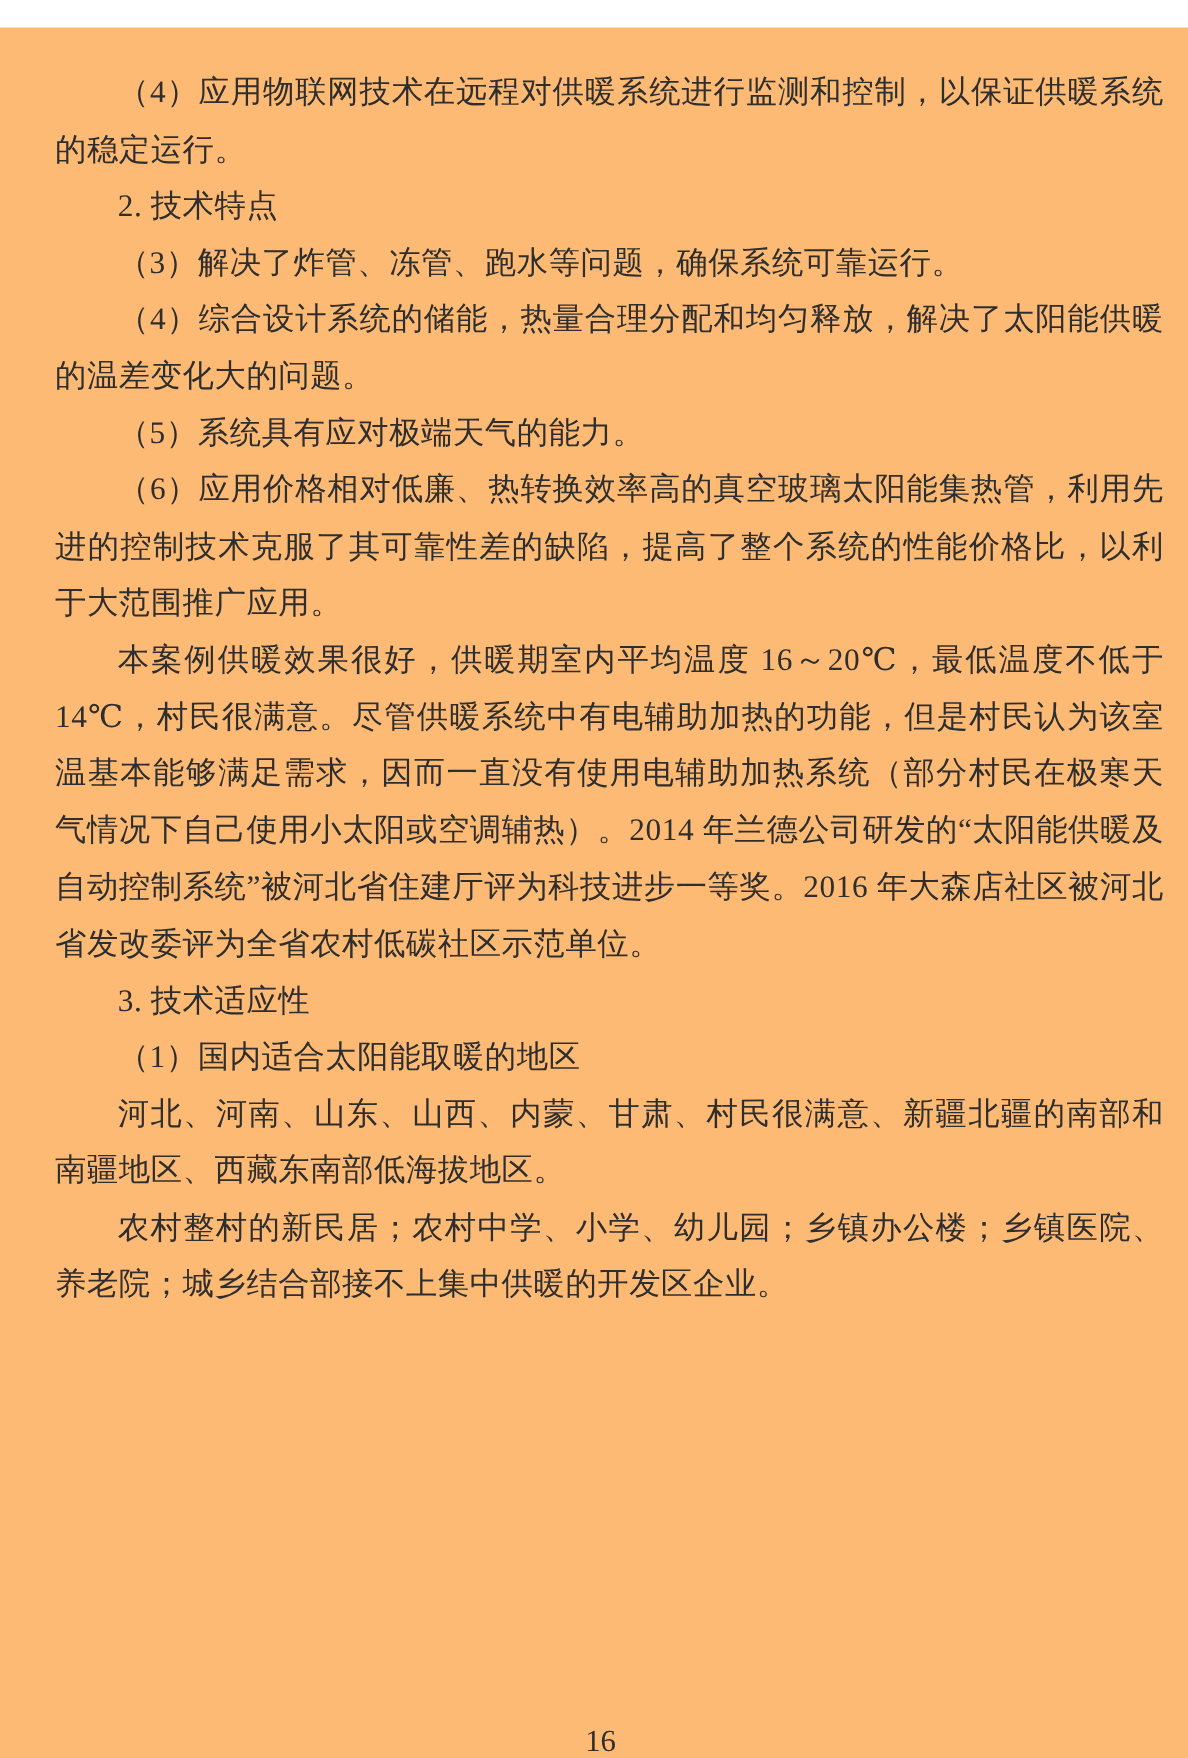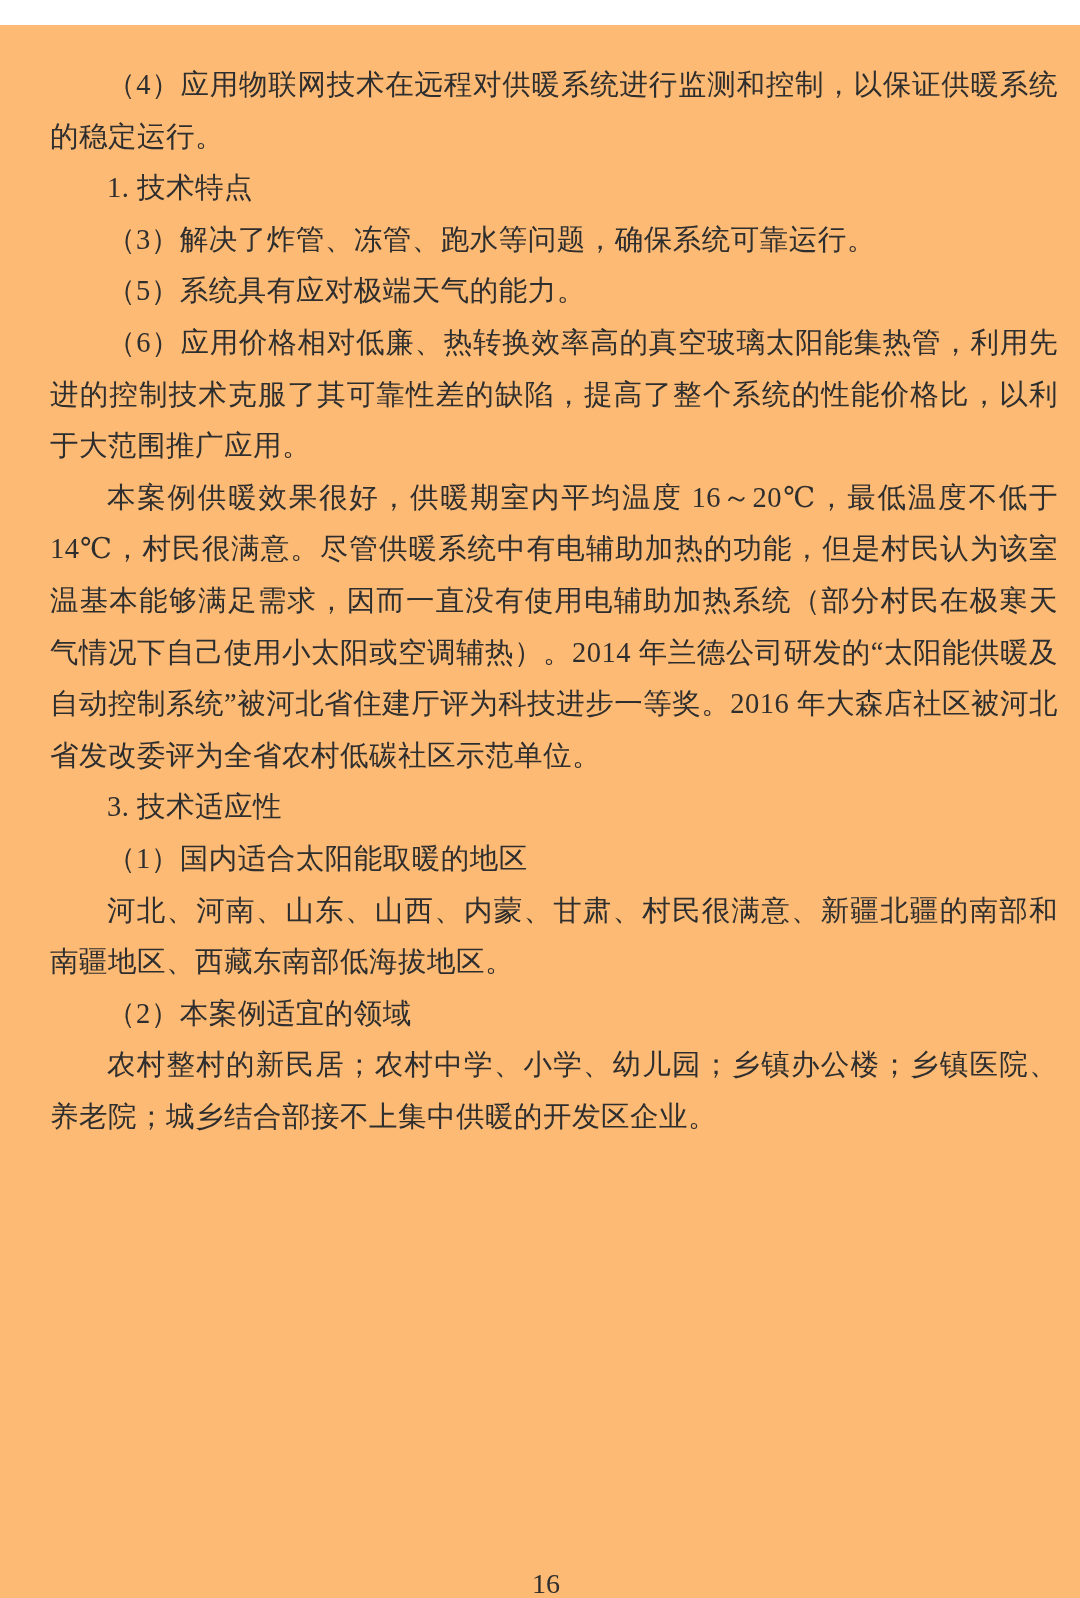--- a/index.html
+++ b/index.html
@@ -47,27 +47,27 @@
     transform: translateX(6px);
   }
 </style>
 </head>
 <body>
 
 <div class="page">
   <div class="content">
 
   <p>（4）应用物联网技术在远程对供暖系统进行监测和控制，以保证供暖系统的稳定运行。</p>
-      <p>1. 技术特点</p>
+      <p>2. 技术特点</p>
       <p>（3）解决了炸管、冻管、跑水等问题，确保系统可靠运行。</p>
+      <p>（4）综合设计系统的储能，热量合理分配和均匀释放，解决了太阳能供暖的温差变化大的问题。</p>
       <p>（5）系统具有应对极端天气的能力。</p>
       <p>（6）应用价格相对低廉、热转换效率高的真空玻璃太阳能集热管，利用先进的控制技术克服了其可靠性差的缺陷，提高了整个系统的性能价格比，以利于大范围推广应用。</p>
       <p>本案例供暖效果很好，供暖期室内平均温度 16～20℃，最低温度不低于 14℃，村民很满意。尽管供暖系统中有电辅助加热的功能，但是村民认为该室温基本能够满足需求，因而一直没有使用电辅助加热系统（部分村民在极寒天气情况下自己使用小太阳或空调辅热）。2014 年兰德公司研发的“太阳能供暖及自动控制系统”被河北省住建厅评为科技进步一等奖。2016 年大森店社区被河北省发改委评为全省农村低碳社区示范单位。</p>
       <p>3. 技术适应性</p>
       <p>（1）国内适合太阳能取暖的地区</p>
       <p>河北、河南、山东、山西、内蒙、甘肃、村民很满意、新疆北疆的南部和南疆地区、西藏东南部低海拔地区。</p>
-      <p>（2）本案例适宜的领域</p>
       <p>农村整村的新民居；农村中学、小学、幼儿园；乡镇办公楼；乡镇医院、养老院；城乡结合部接不上集中供暖的开发区企业。</p>
     </div>
   <div class="page-footer">
     <span class="page-number">16</span>
   </div>
 </div>
 
 </body></html>

